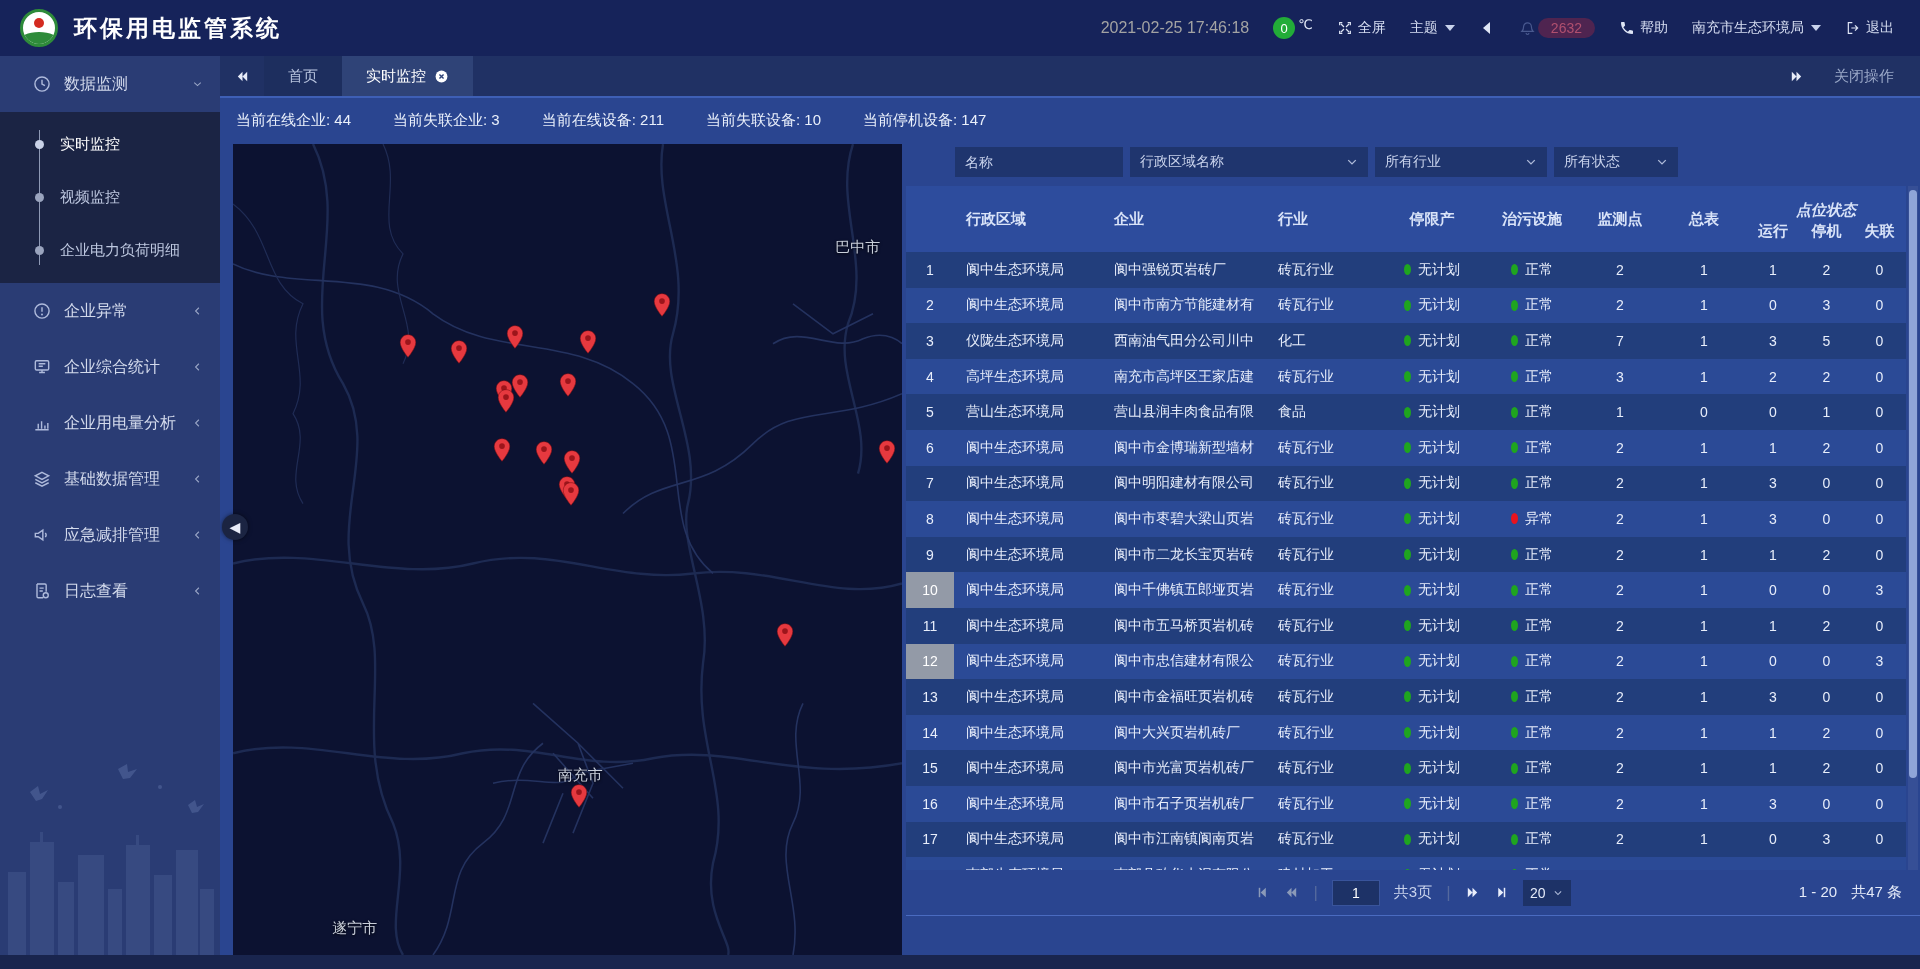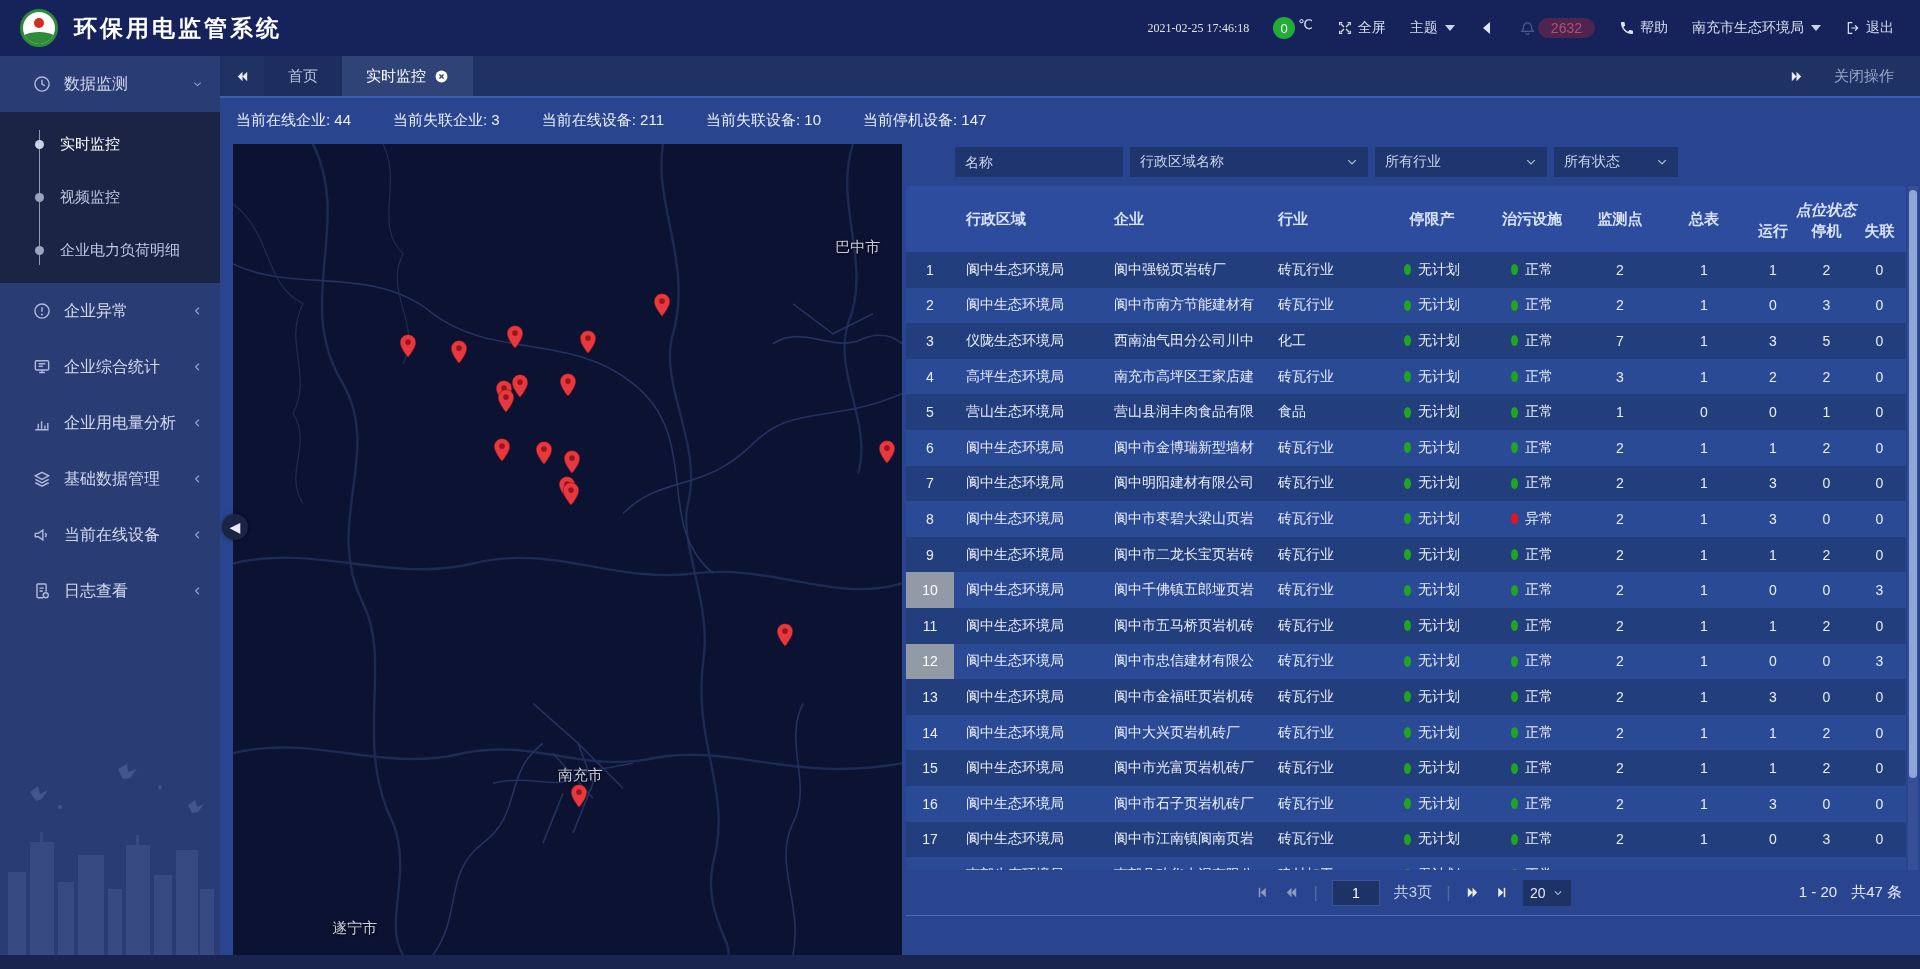--- a/index.html
+++ b/index.html
@@ -12,21 +12,21 @@
     display:flex; align-items:center; justify-content:space-between; padding:0 26px 0 20px; z-index:20; }
   .h-left { display:flex; align-items:center; gap:16px; }
   .logo { width:38px; height:38px; border-radius:50%; background:#fff; border:3px solid #2E8B3A;
     position:relative; overflow:hidden; flex:0 0 auto; }
   .logo:before { content:""; position:absolute; left:50%; top:6px; transform:translateX(-50%);
     width:10px; height:10px; border-radius:50%; background:#D42B20; }
   .logo:after { content:""; position:absolute; left:-4px; bottom:-6px; width:40px; height:18px;
     border-radius:50% 50% 0 0; background:#2E8B3A; }
   .app-title { color:#fff; font-size:23px; font-weight:bold; letter-spacing:3px; }
   .h-right { display:flex; align-items:center; gap:24px; color:#D7DEF2; font-size:14px; }
-  .h-datetime { font-size:12px; color:#e5e5e5;font-family:Liberation Serif, serif; }
+  .h-datetime { font-size:16px; color:#a3a3a3; }
   .temp { display:flex; align-items:flex-start; gap:3px; }
   .temp-circle { width:22px; height:22px; border-radius:50%; background:#22AC38; color:#fff;
     font-size:13px; display:flex; align-items:center; justify-content:center; }
   .temp-unit { color:#E4EAF8; font-size:13px; }
   .h-btn { display:flex; align-items:center; gap:5px; cursor:pointer; }
   .h-btn svg { width:16px; height:16px; stroke:#DFE6F6; fill:none; stroke-width:1.8; }
   .h-btn svg.fill { fill:#DFE6F6; stroke:none; }
   .caret { width:0; height:0; border-left:5px solid transparent; border-right:5px solid transparent;
     border-top:6px solid #C9D3EC; margin-left:2px; }
   .bell-wrap { display:flex; align-items:center; gap:2px; }
@@ -279,21 +279,21 @@
           </svg>
         </span>
       </div>
       <div class="side-section">
         <span class="s-icon">
           <svg viewBox="0 0 24 24">
             <path d="M4 10v4h3.5l5.5 3.8V6.2L7.5 10z"></path>
             <path d="M16 9.5a4 4 0 0 1 0 5"></path>
           </svg>
         </span>
-        <span class="s-label">当前在线设备</span>
+        <span class="s-label">应急减排管理</span>
         <span class="s-chev">
           <svg viewBox="0 0 24 24">
             <path d="M14.5 6l-6 6 6 6"></path>
           </svg>
         </span>
       </div>
       <div class="side-section">
         <span class="s-icon">
           <svg viewBox="0 0 24 24">
             <path d="M6 3.5h9.5A1.5 1.5 0 0 1 17 5v8"></path>

